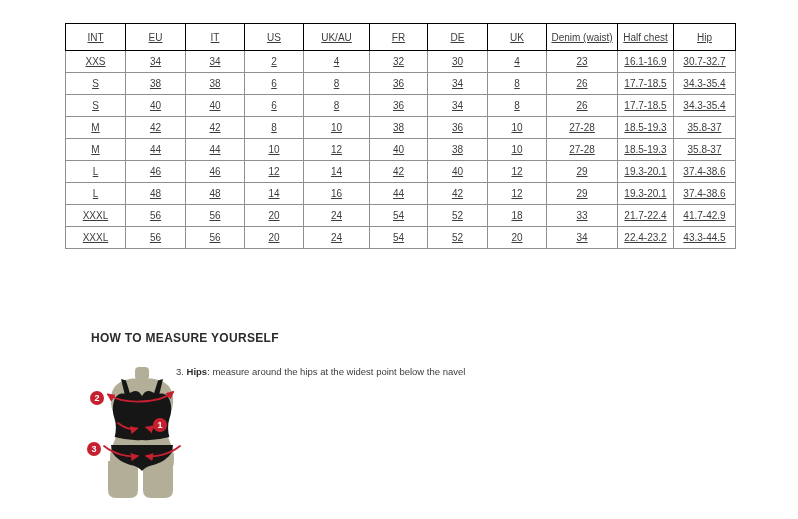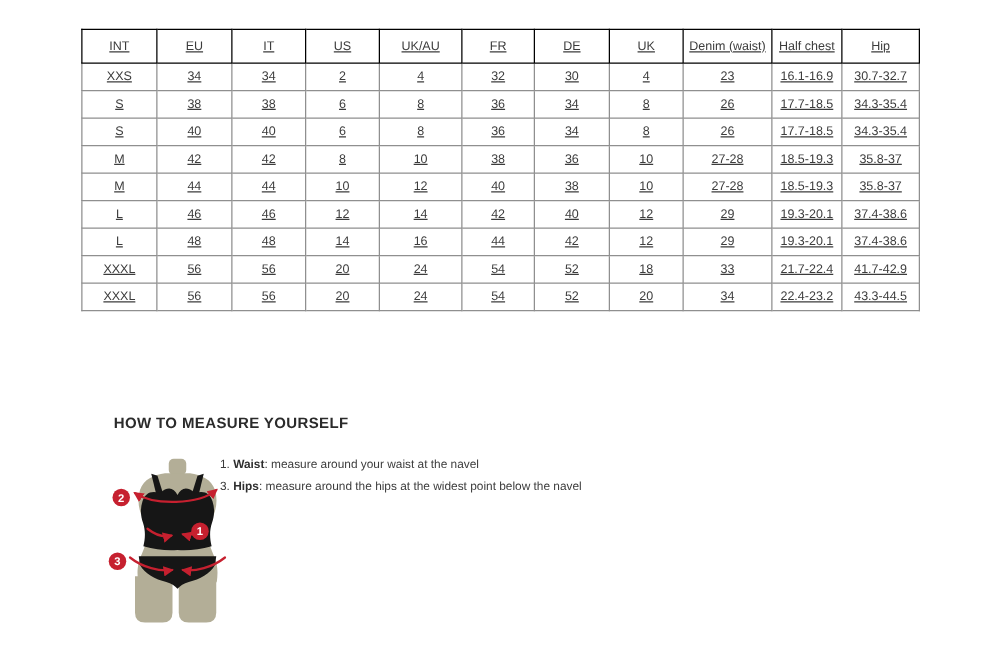--- a/index.html
+++ b/index.html
@@ -242,17 +242,16 @@
         <text x="12" y="35.3">2</text>
         <circle cx="75" cy="59" r="7" fill="#c6202f"></circle>
         <text x="75" y="62.3">1</text>
         <circle cx="9" cy="83" r="7" fill="#c6202f"></circle>
         <text x="9" y="86.3">3</text>
       </g>
     </svg>
   </div>
 
   <div class="steps" id="steps">
-      <div class="step"><span class="step-num">1. </span><span class="step-label">Waist</span><span class="step-rest">: measure around your waist at the navel</span></div>
       <div class="step"><span class="step-num">3. </span><span class="step-label">Hips</span><span class="step-rest">: measure around the hips at the widest point below the navel</span></div>
     </div>
 
 </div>
 
 </body></html>

